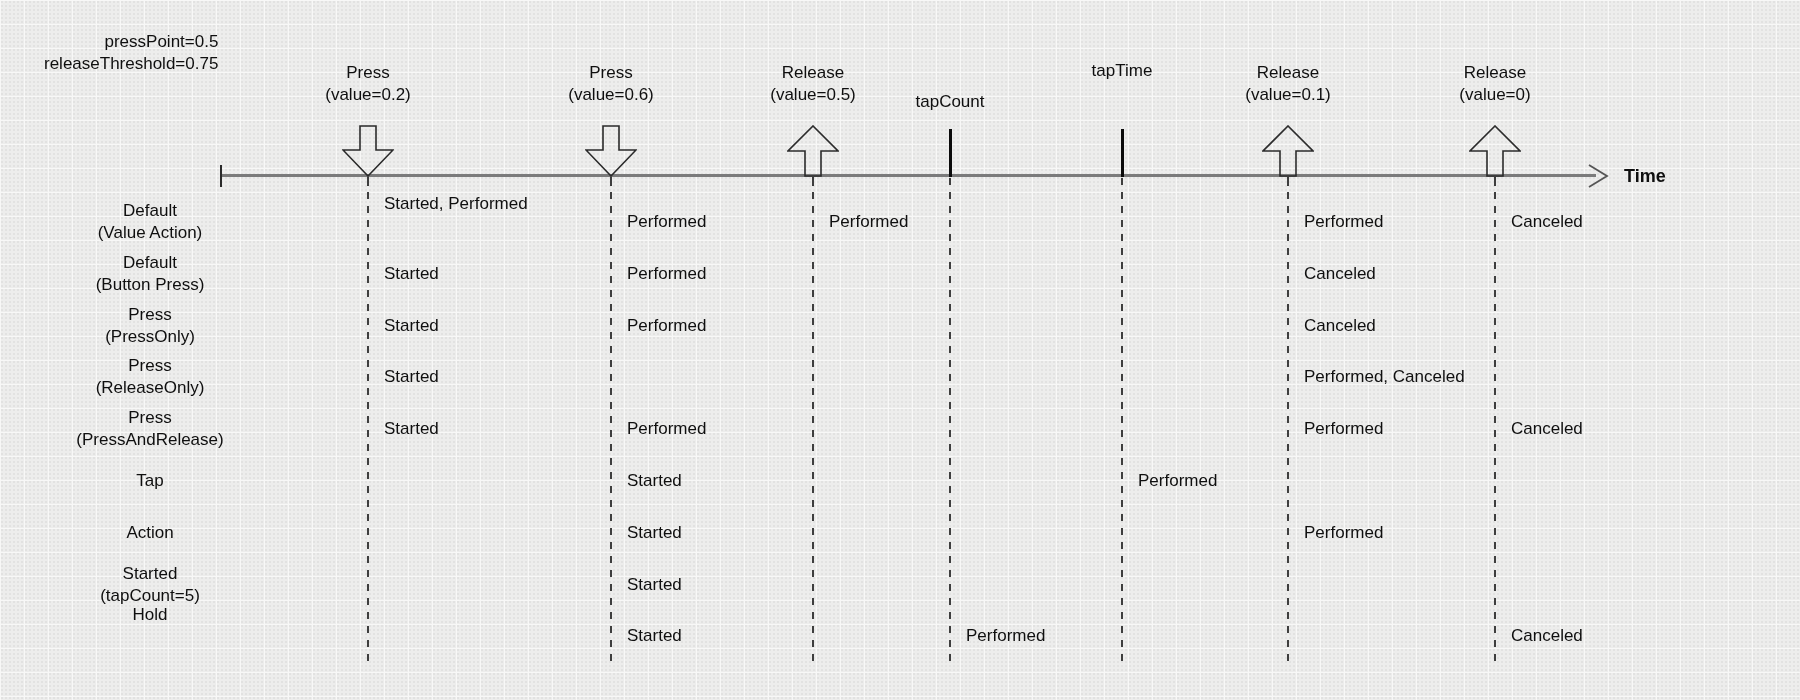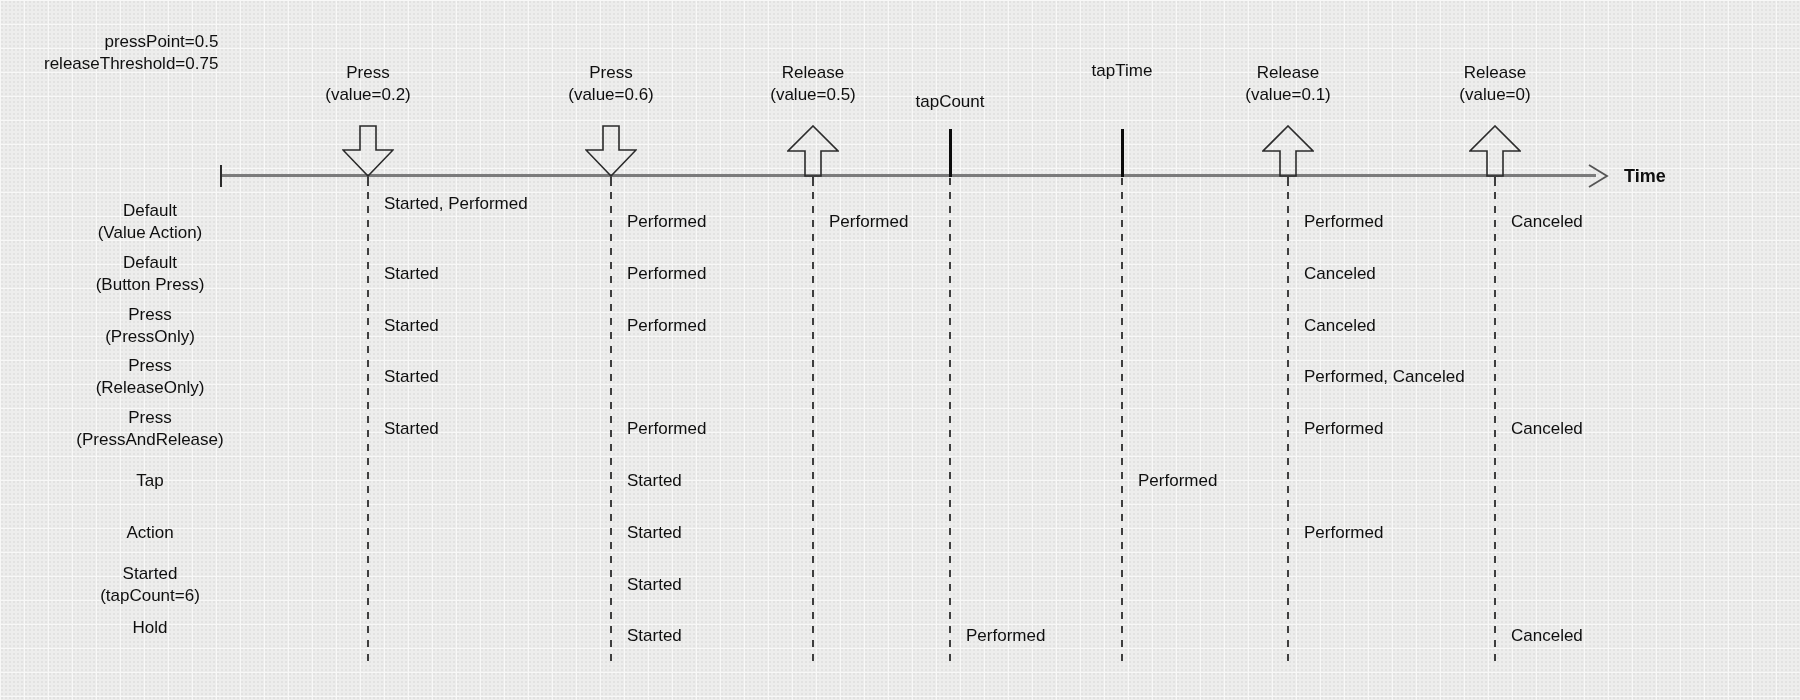--- a/index.html
+++ b/index.html
@@ -231,24 +231,24 @@
       </div>
       <div class="state" style="left: 627px; top: 481px;">Started</div>
       <div class="state" style="left: 1138px; top: 481px;">Performed</div>
       <div class="row-label" style="top: 532.8px;">
         <div>Action</div>
       </div>
       <div class="state" style="left: 627px; top: 532.8px;">Started</div>
       <div class="state" style="left: 1304px; top: 532.8px;">Performed</div>
       <div class="row-label" style="top: 584.6px;">
         <div>Started</div>
-        <div>(tapCount=6)</div>
+        <div>(tapCount=5)</div>
       </div>
       <div class="state" style="left: 627px; top: 584.6px;">Started</div>
-      <div class="row-label" style="top: 628px; text-align: center;">
+      <div class="row-label" style="top: 615px; text-align: center;">
         <div>Hold</div>
       </div>
       <div class="state" style="left: 627px; top: 636.4px;">Started</div>
       <div class="state" style="left: 966px; top: 636.4px;">Performed</div>
       <div class="state" style="left: 1511px; top: 636.4px;">Canceled</div>
     </div>
 
 </div>
 
 </body></html>

